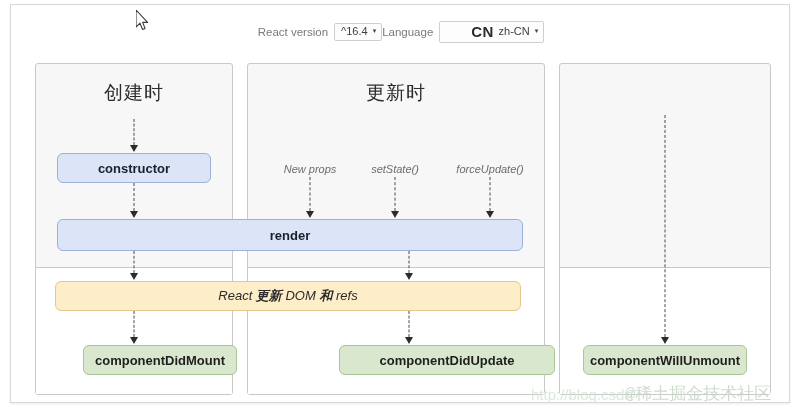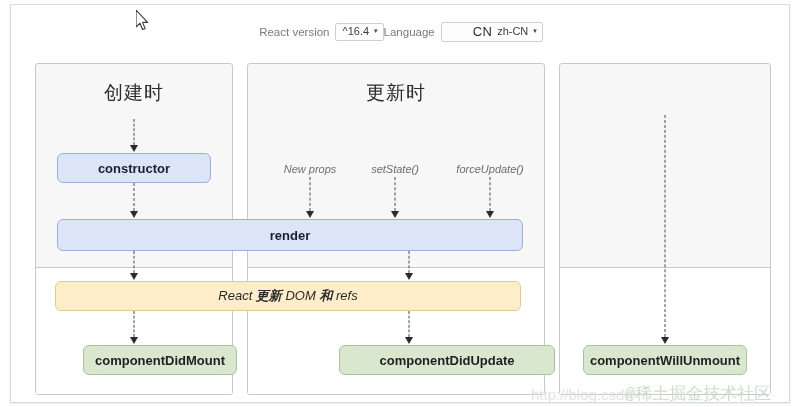--- a/index.html
+++ b/index.html
@@ -60,22 +60,22 @@
     gap: 5px;
     line-height: 1;
     white-space: nowrap;
   }
   .caret {
     font-size: 7px;
     color: #444;
     transform: translateY(-1px);
   }
   .cn-badge {
-    font-weight: normal;
-    font-size: 13px;
+    font-weight: bold;
+    font-size: 15px;
     color: #2b2b2b;
     letter-spacing: 0.3px;
     padding-left: 25px;
   }
 
   
   #diagram {
     position: absolute;
     left: 24px;
     top: 58px;

